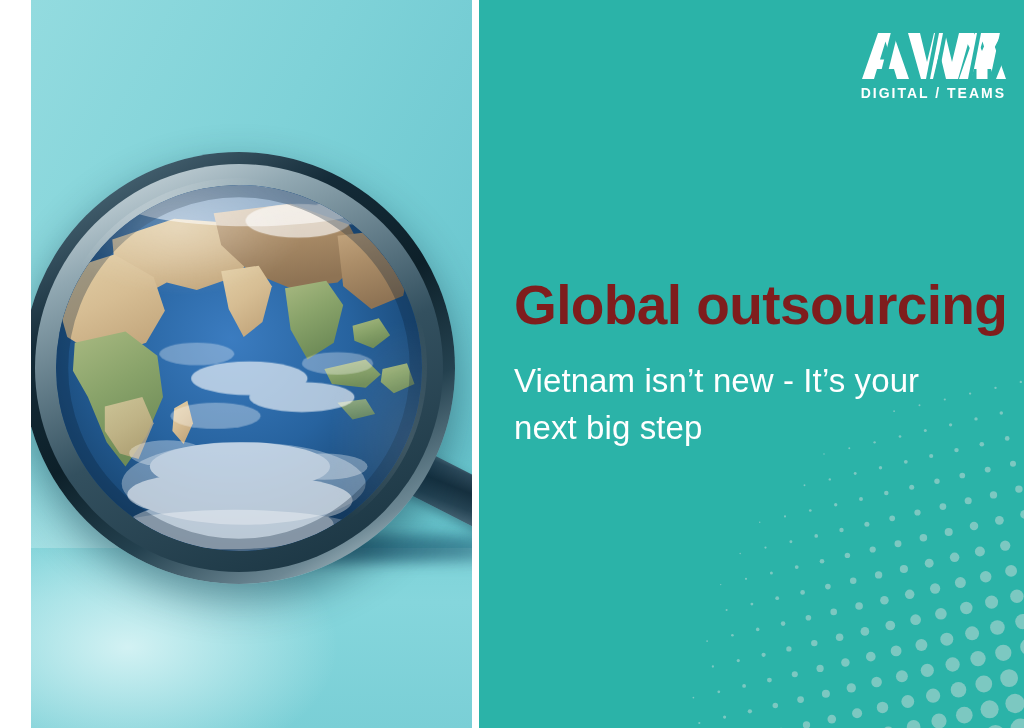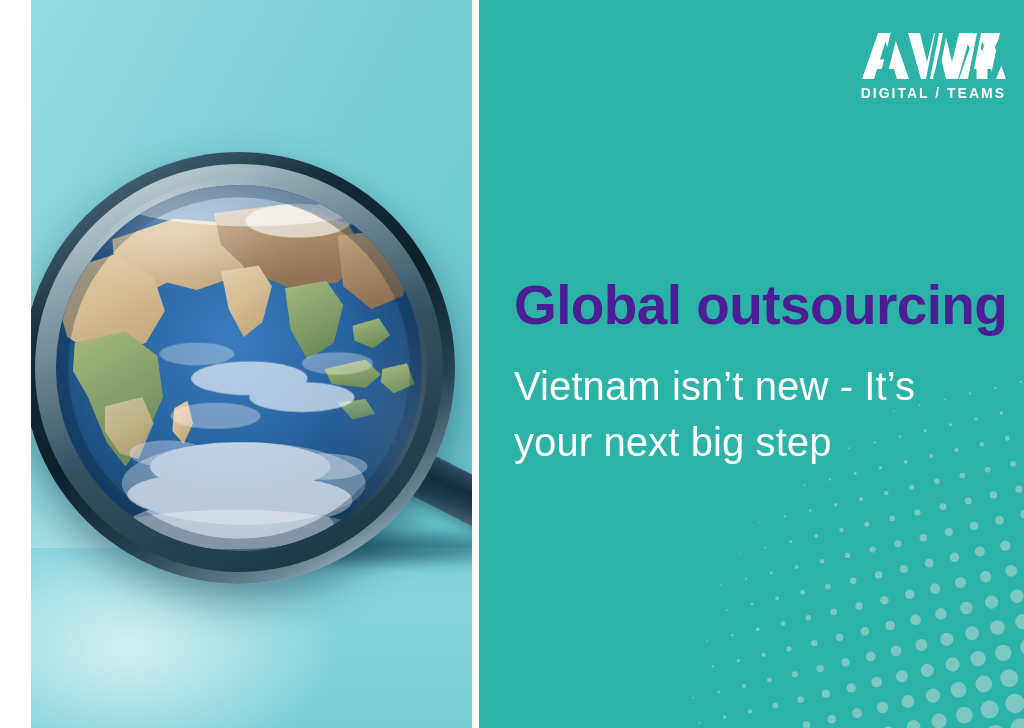--- a/index.html
+++ b/index.html
@@ -133,31 +133,31 @@
     color:#ffffff;
     font-size:14px;
     font-weight:bold;
     letter-spacing:2.0px;
     line-height:1;
   }
 
   
   .copy { position:absolute; left:35px; top:276px; width:505px; }
   .headline {
-    color:#4c1d95;
+    color:#7f1d1d;
     font-size:55px;
     font-weight:bold;
     line-height:1.08;
     letter-spacing:-0.6px;
     white-space:nowrap;
   }
   .subhead {
     margin-top:23px;
     color:#ffffff;
-    font-size:40px;
+    font-size:33px;
     font-weight:normal;
     line-height:1.40;
     letter-spacing:0.1px;
     max-width:460px;
   }
 </style>
 </head>
 <body>
 
 <div class="slide">

